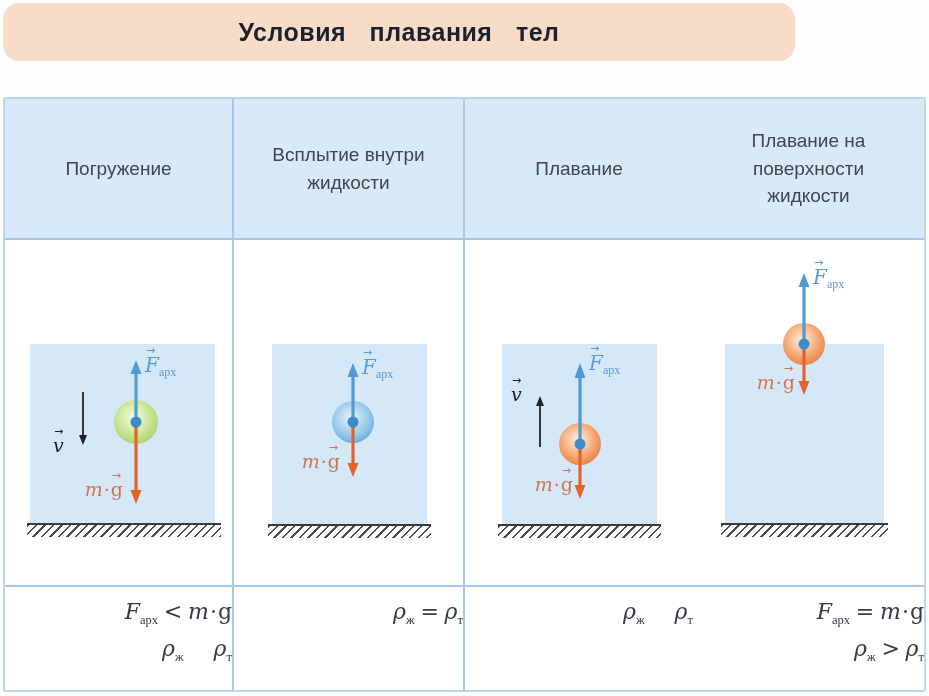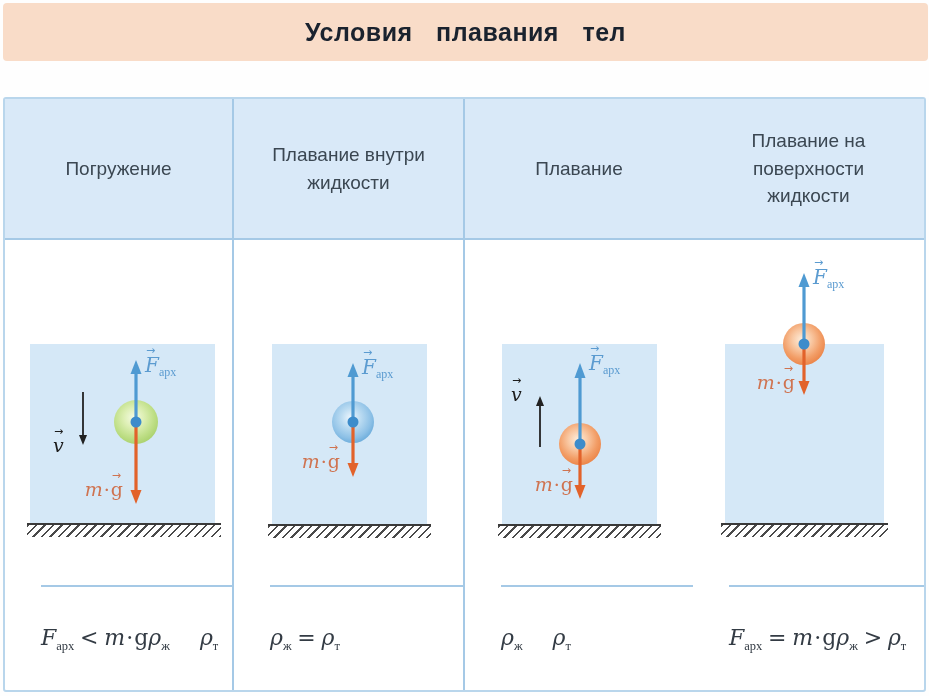--- a/index.html
+++ b/index.html
@@ -6,38 +6,38 @@
     --banner_bg:#f9dcc8; --header_bg:#d9e9f8; --water:#d5e8f7;
     --border_outer:#b9d6ec; --border_inner:#a5c9e6;
     --arrow_blue:#4f9ad2; --arrow_orange:#e2622a; --arrow_black:#222222;
     --label_blue:#5b9bd0; --label_orange:#cf7350;
     --text_dark:#333b44; --header_text:#3b4752; --title_text:#1a222e;
     --center_dot:#3c8ccb; --ground:#3a3a3a;
   }
   html,body{margin:0;padding:0;background:#fefefe;}
   .page{position:relative;width:929px;height:696px;background:#fefefe;overflow:hidden;
         font-family:"Liberation Sans",sans-serif;}
-  .banner{position:absolute;left:3px;top:3px;width:925px;height:58px;background:var(--banner_bg);
-          border-radius:4px;display:flex;align-items:center;justify-content:center;}
+  .banner{position:absolute;left:3px;top:3px;width:792px;height:58px;background:var(--banner_bg);
+          border-radius:16px;display:flex;align-items:center;justify-content:center;}
   .banner .title{font-size:25px;font-weight:bold;color:var(--title_text);
           letter-spacing:.5px;word-spacing:16px;}
   .table{position:absolute;left:3px;top:97px;width:923px;height:595px;
          border:2px solid var(--border_outer);border-radius:3px;background:#fff;
          display:grid;grid-template-columns:229px 231px 228px 231px;
          grid-template-rows:141px 345px 105px;box-sizing:border-box;}
   .hcell{background:var(--header_bg);border-bottom:2px solid var(--border_inner);
          display:flex;align-items:center;justify-content:center;text-align:center;
          font-size:19px;color:var(--header_text);line-height:1.45;box-sizing:border-box;}
   .hcell .ht{display:block;}
   .ht.w200{max-width:200px;} .ht.w160{max-width:160px;}
   .vline{border-right:2px solid var(--border_inner);}
   .dcell{position:relative;background:#fff;box-sizing:border-box;overflow:hidden;}
   .fcell{border-top:2px solid var(--border_inner);box-sizing:border-box;
-         display:flex;flex-direction:row;align-items:center;justify-content:flex-start;
-         padding-top:14px;color:var(--text_dark);margin-left:36px;}
+         display:flex;flex-direction:column;align-items:flex-end;justify-content:flex-start;
+         padding-top:14px;color:var(--text_dark);}
   .frow{font-size:22px;line-height:1.0;margin-bottom:11px;white-space:nowrap;}
   .mi{font-family:"DejaVu Serif",serif;font-style:italic;}
   .gup{font-family:"DejaVu Serif",serif;font-style:normal;}
   .mdot{font-family:"DejaVu Serif",serif;padding:0 1px;}
   sub.msub{font-family:Liberation Serif, serif;font-size:12.5px;font-style:normal;
            vertical-align:-5px;letter-spacing:0;}
   .op{display:inline-block;min-width:24px;text-align:center;font-family:"DejaVu Serif",serif;
       font-style:normal;padding:0 3px;}
   
   .tank{position:absolute;background:var(--water);}
@@ -84,21 +84,21 @@
   <div class="banner">
     <span class="title">Условия плавания тел</span>
   </div>
 
   <div class="table">
 
     <div class="hcell vline">
       <span class="ht">Погружение</span>
     </div>
     <div class="hcell vline">
-      <span class="ht w200">Плавание внутри жидкости</span>
+      <span class="ht w200">Всплытие внутри жидкости</span>
     </div>
     <div class="hcell">
       <span class="ht">Плавание</span>
     </div>
     <div class="hcell">
       <span class="ht w160">Плавание на поверхности жидкости</span>
     </div>
 
     <div class="dcell vline">
       <div class="tank" style="left:25px;top:104px;width:185px;height:179px"></div>

